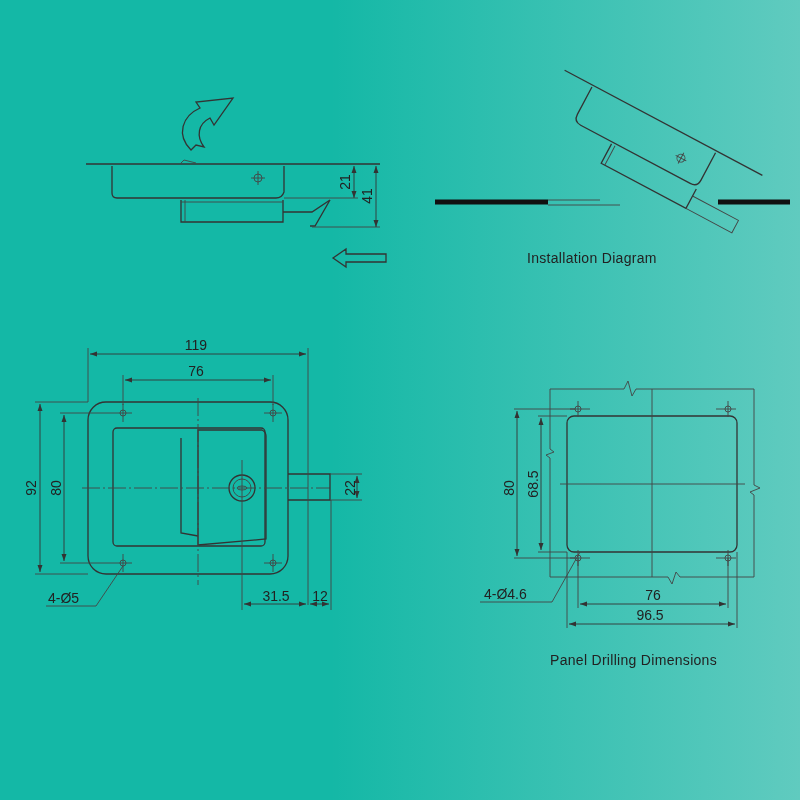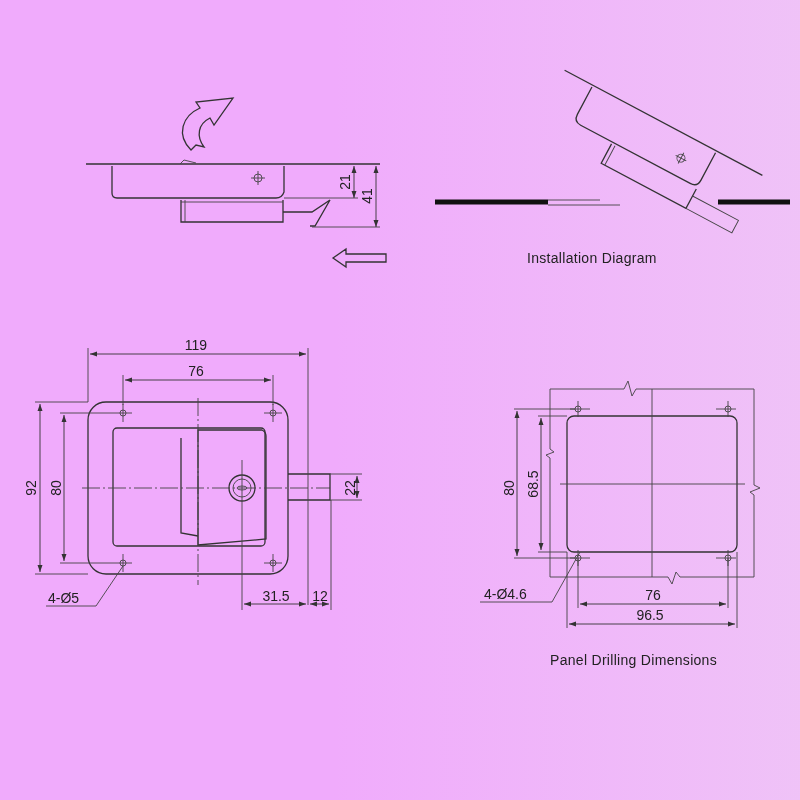--- a/index.html
+++ b/index.html
@@ -1,16 +1,16 @@
 <!DOCTYPE html>
 <html><head>
 <meta charset="utf-8">
 <style>
   html,body{margin:0;padding:0;background:#ffffff;}
-  #canvas{position:relative;width:800px;height:800px;overflow:hidden;background:#f0abfc;}
+  #canvas{position:relative;width:800px;height:800px;overflow:hidden;background:#14b8a6;}
   svg{position:absolute;left:0;top:0;}
   .ln{stroke:#333;stroke-width:1.3;fill:none;}
   .thin{stroke:#444;stroke-width:0.9;fill:none;}
   .dim{stroke:#333;stroke-width:0.9;fill:none;}
   .thick{stroke:#111;stroke-width:5;fill:none;}
   .t{font-family:"Liberation Sans",sans-serif;font-size:14px;fill:#222;}
   .cap{font-family:"Liberation Sans",sans-serif;font-size:14px;fill:#222;letter-spacing:0.3px;}
   .wm{position:absolute;left:330px;top:0;width:470px;height:800px;
       background:linear-gradient(90deg,rgba(255,255,255,0),rgba(238,238,238,0.35));pointer-events:none;}
 </style>

